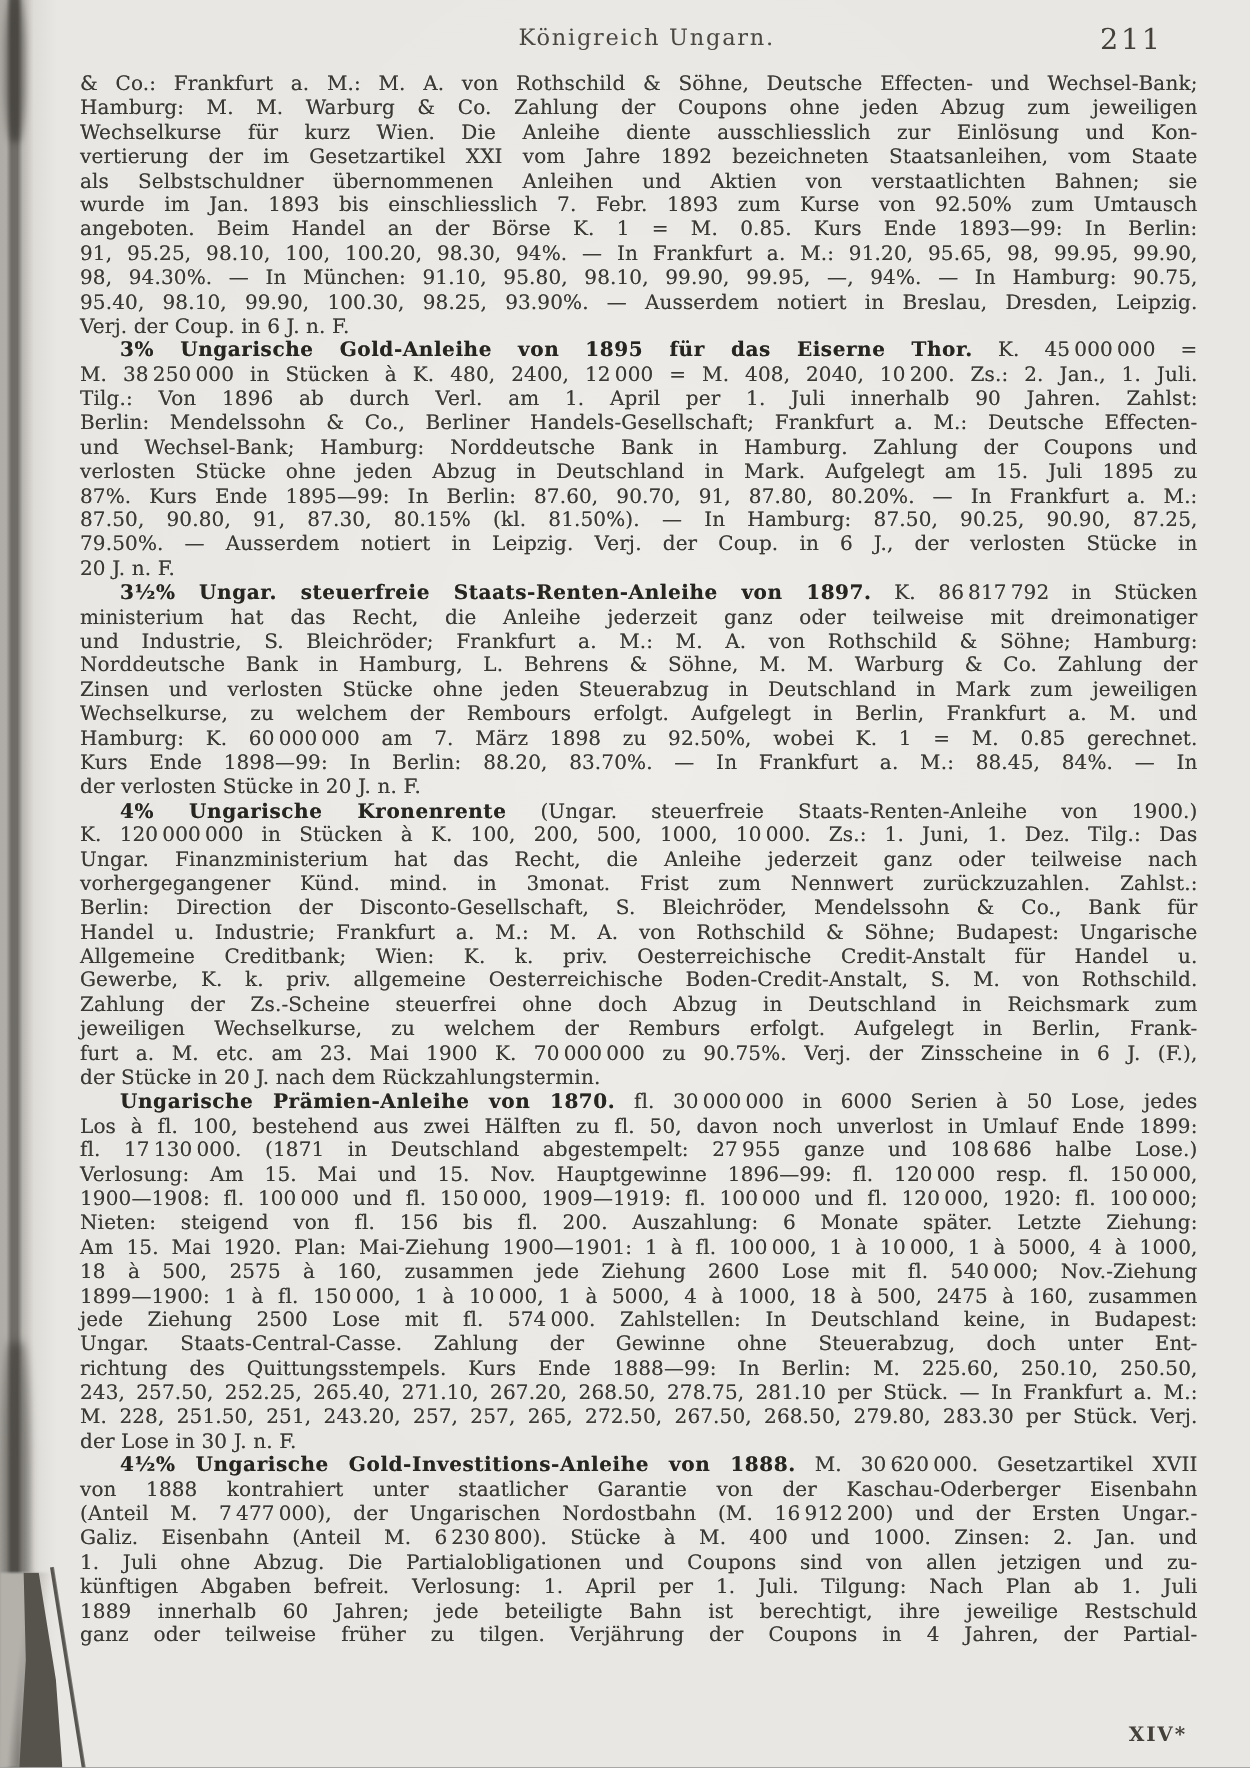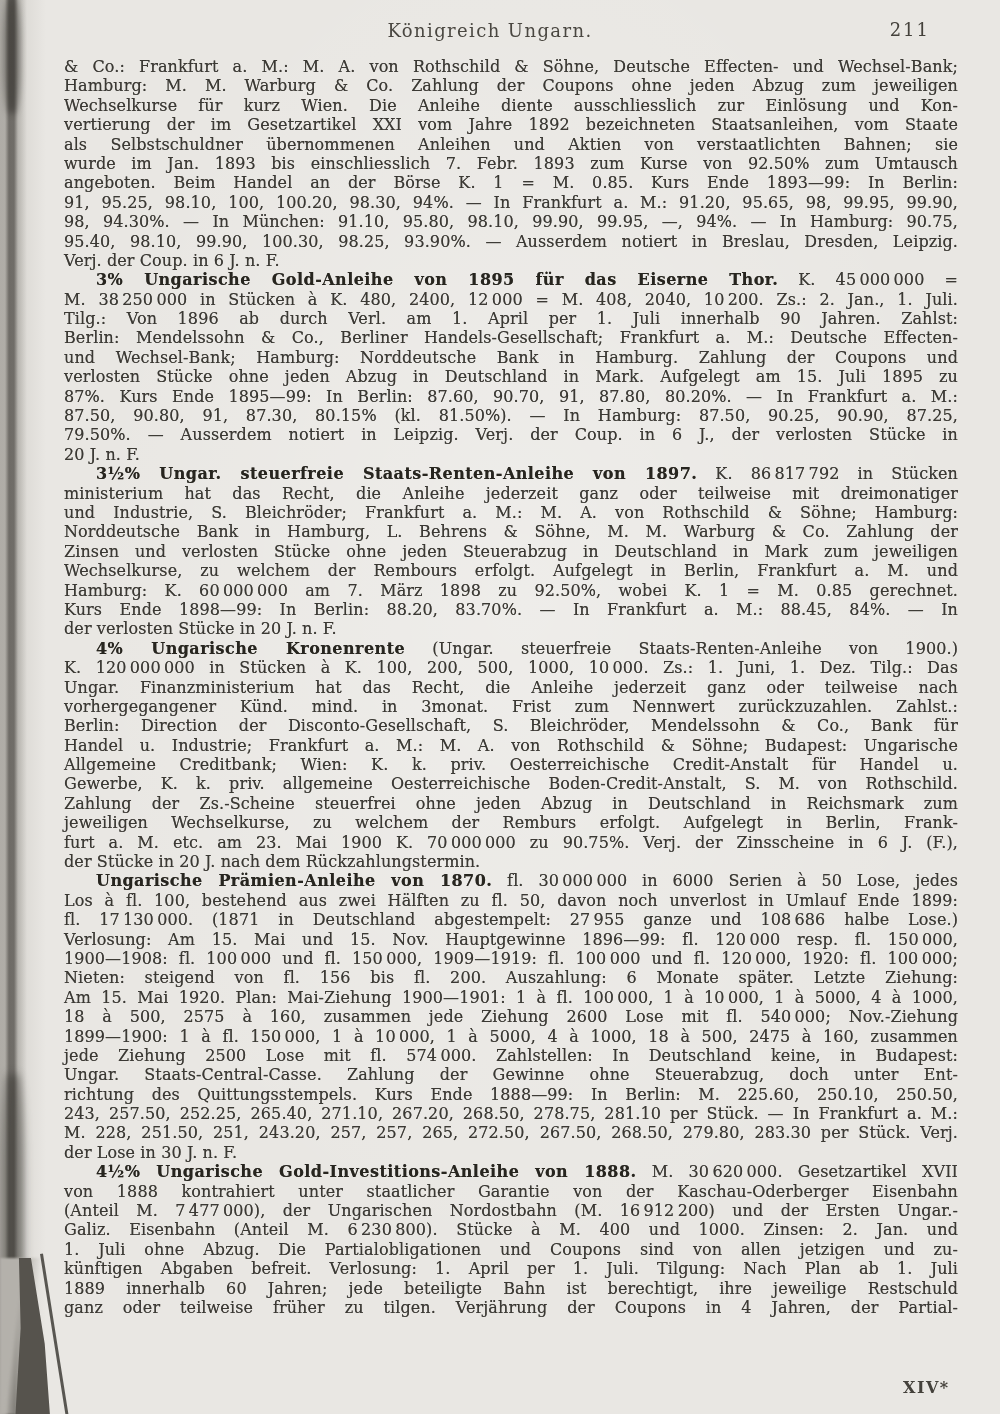--- a/index.html
+++ b/index.html
@@ -52,25 +52,25 @@
   }
   .tear .crack{
     position:absolute;left:40px;top:-4px;width:2.5px;height:170px;
     background:rgba(40,37,32,.75);
     transform:rotate(-9deg);
     transform-origin:top left;
     filter:blur(.4px);
   }
   .running-head{position:absolute;top:20px;left:0;width:100%;height:26px;}
   .head-title{
-    position:absolute;left:360px;width:260px;text-align:center;
+    position:absolute;left:360px;width:260px;text-align:right;
     font-size:18px;letter-spacing:1.4px;color:#4a4741;
   }
   .page-num{
-    position:absolute;right:70px;top:-1px;font-size:18px;letter-spacing:2px;color:#44413b;
+    position:absolute;right:70px;top:-1px;font-size:23px;letter-spacing:2px;color:#44413b;
   }
   .textblock{
     position:absolute;left:64px;top:57px;width:894px;
     font-size:16px;line-height:19.4px;
     text-shadow:0 0 .5px rgba(59,57,52,.65);
   }
   .line{
     height:19.4px;overflow:visible;
     text-align:justify;text-align-last:justify;
     letter-spacing:.1px;
@@ -133,21 +133,21 @@
       </div>
       <div>
         <div class="line indent"><span class="b">4% Ungarische Kronenrente</span><span> (Ungar. steuerfreie Staats-Renten-Anleihe von 1900.)</span></div>
         <div class="line"><span>K. 120 000 000 in Stücken à K. 100, 200, 500, 1000, 10 000. Zs.: 1. Juni, 1. Dez. Tilg.: Das</span></div>
         <div class="line"><span>Ungar. Finanzministerium hat das Recht, die Anleihe jederzeit ganz oder teilweise nach</span></div>
         <div class="line"><span>vorhergegangener Künd. mind. in 3monat. Frist zum Nennwert zurückzuzahlen. Zahlst.:</span></div>
         <div class="line"><span>Berlin: Direction der Disconto-Gesellschaft, S. Bleichröder, Mendelssohn &amp; Co., Bank für</span></div>
         <div class="line"><span>Handel u. Industrie; Frankfurt a. M.: M. A. von Rothschild &amp; Söhne; Budapest: Ungarische</span></div>
         <div class="line"><span>Allgemeine Creditbank; Wien: K. k. priv. Oesterreichische Credit-Anstalt für Handel u.</span></div>
         <div class="line"><span>Gewerbe, K. k. priv. allgemeine Oesterreichische Boden-Credit-Anstalt, S. M. von Rothschild.</span></div>
-        <div class="line"><span>Zahlung der Zs.-Scheine steuerfrei ohne jeden Abzug in Deutschland in Reichsmark zum</span></div>
+        <div class="line"><span>Zahlung der Zs.-Scheine steuerfrei ohne doch Abzug in Deutschland in Reichsmark zum</span></div>
         <div class="line"><span>jeweiligen Wechselkurse, zu welchem der Remburs erfolgt. Aufgelegt in Berlin, Frank-</span></div>
         <div class="line"><span>furt a. M. etc. am 23. Mai 1900 K. 70 000 000 zu 90.75%. Verj. der Zinsscheine in 6 J. (F.),</span></div>
         <div class="line last"><span>der Stücke in 20 J. nach dem Rückzahlungstermin.</span></div>
       </div>
       <div>
         <div class="line indent"><span class="b">Ungarische Prämien-Anleihe von 1870.</span><span> fl. 30 000 000 in 6000 Serien à 50 Lose, jedes</span></div>
         <div class="line"><span>Los à fl. 100, bestehend aus zwei Hälften zu fl. 50, davon noch unverlost in Umlauf Ende 1899:</span></div>
         <div class="line"><span>fl. 17 130 000. (1871 in Deutschland abgestempelt: 27 955 ganze und 108 686 halbe Lose.)</span></div>
         <div class="line"><span>Verlosung: Am 15. Mai und 15. Nov. Hauptgewinne 1896—99: fl. 120 000 resp. fl. 150 000,</span></div>
         <div class="line"><span>1900—1908: fl. 100 000 und fl. 150 000, 1909—1919: fl. 100 000 und fl. 120 000, 1920: fl. 100 000;</span></div>

